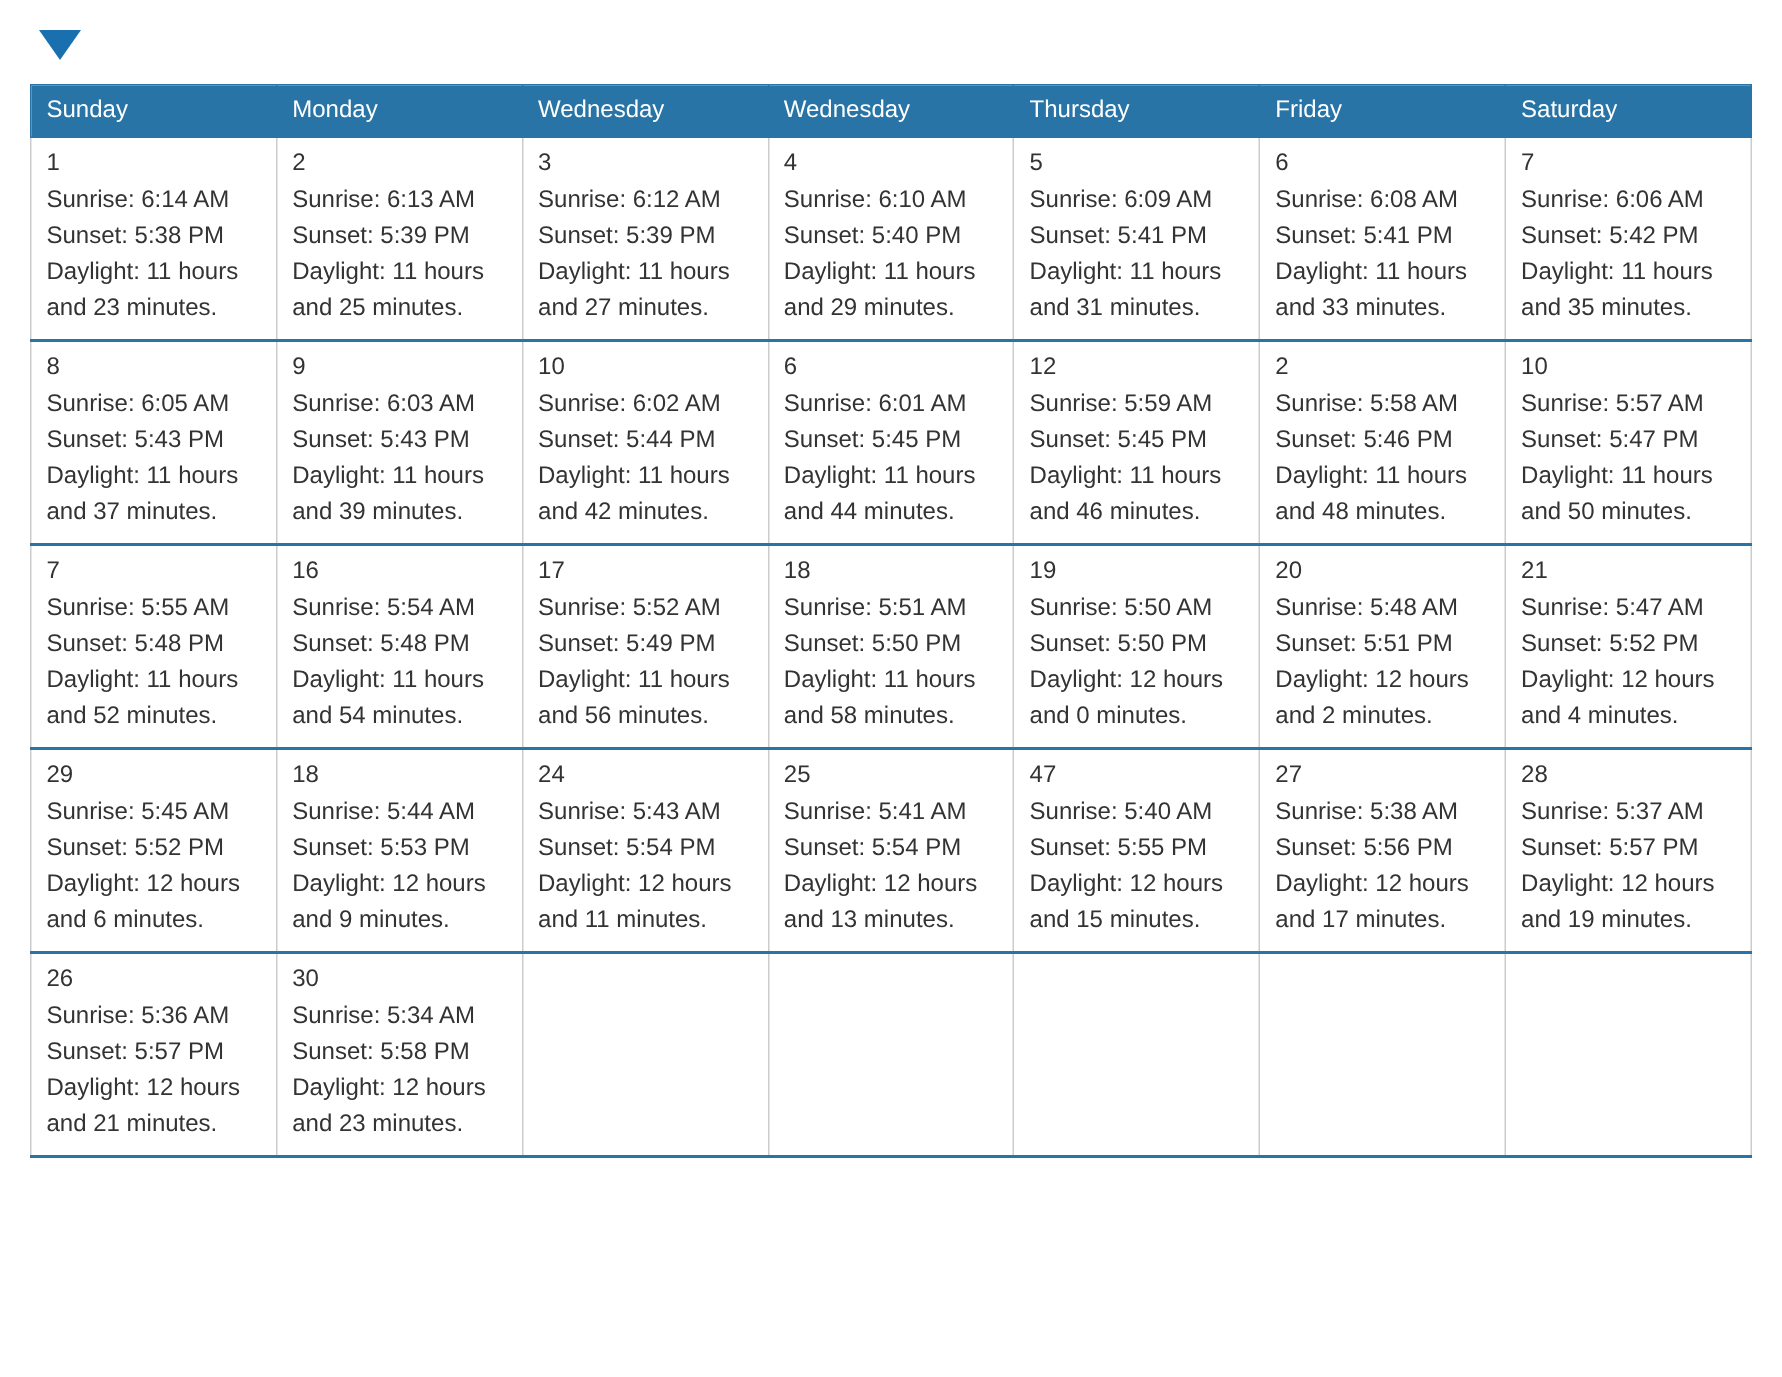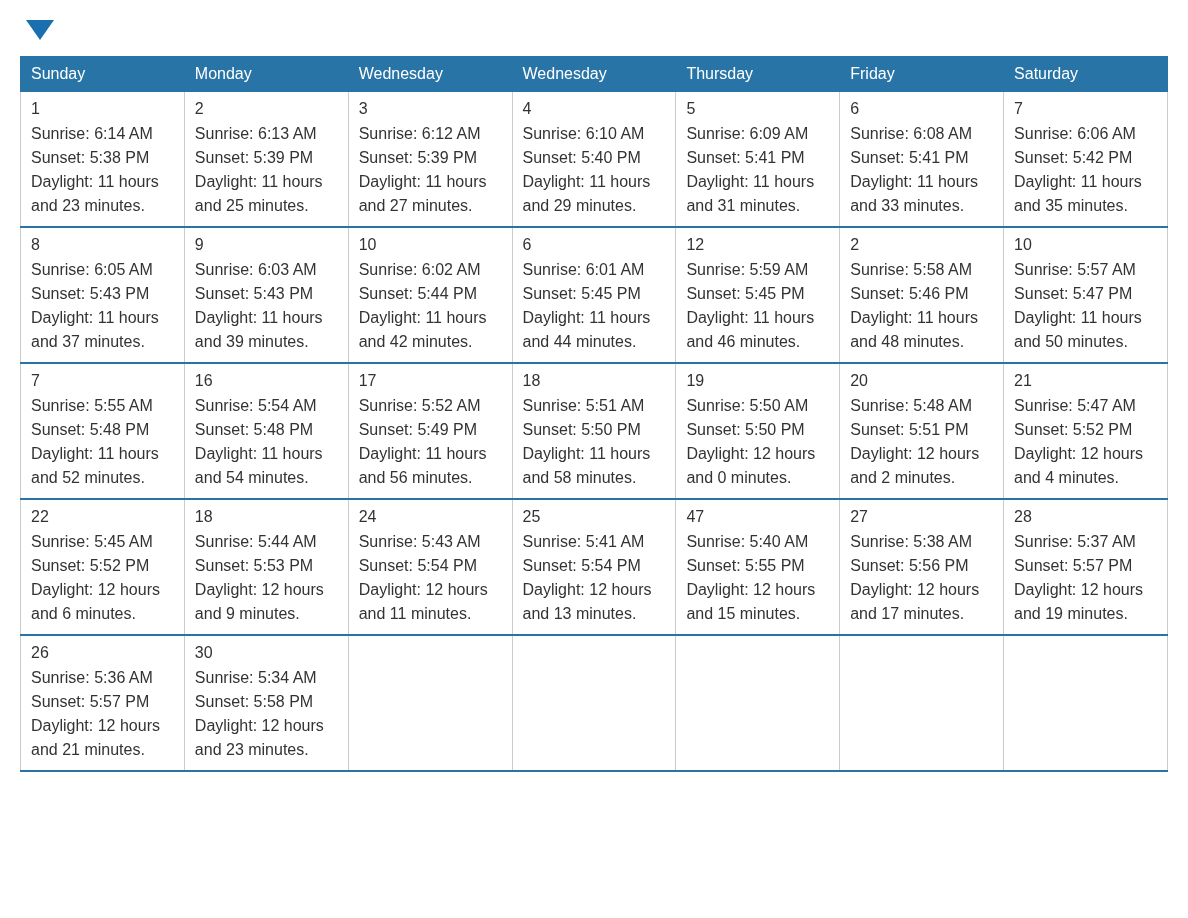--- a/index.html
+++ b/index.html
@@ -202,21 +202,21 @@
         <span class="day-number">20</span>
         <span class="day-info">Sunrise: 5:48 AM<br>Sunset: 5:51 PM<br>Daylight: 12 hours and 2 minutes.</span>
       </td>
         <td>
         <span class="day-number">21</span>
         <span class="day-info">Sunrise: 5:47 AM<br>Sunset: 5:52 PM<br>Daylight: 12 hours and 4 minutes.</span>
       </td>
       </tr>
       <tr>
         <td>
-        <span class="day-number">22</span>
+        <span class="day-number">29</span>
         <span class="day-info">Sunrise: 5:45 AM<br>Sunset: 5:52 PM<br>Daylight: 12 hours and 6 minutes.</span>
       </td>
         <td>
         <span class="day-number">18</span>
         <span class="day-info">Sunrise: 5:44 AM<br>Sunset: 5:53 PM<br>Daylight: 12 hours and 9 minutes.</span>
       </td>
         <td>
         <span class="day-number">24</span>
         <span class="day-info">Sunrise: 5:43 AM<br>Sunset: 5:54 PM<br>Daylight: 12 hours and 11 minutes.</span>
       </td>

